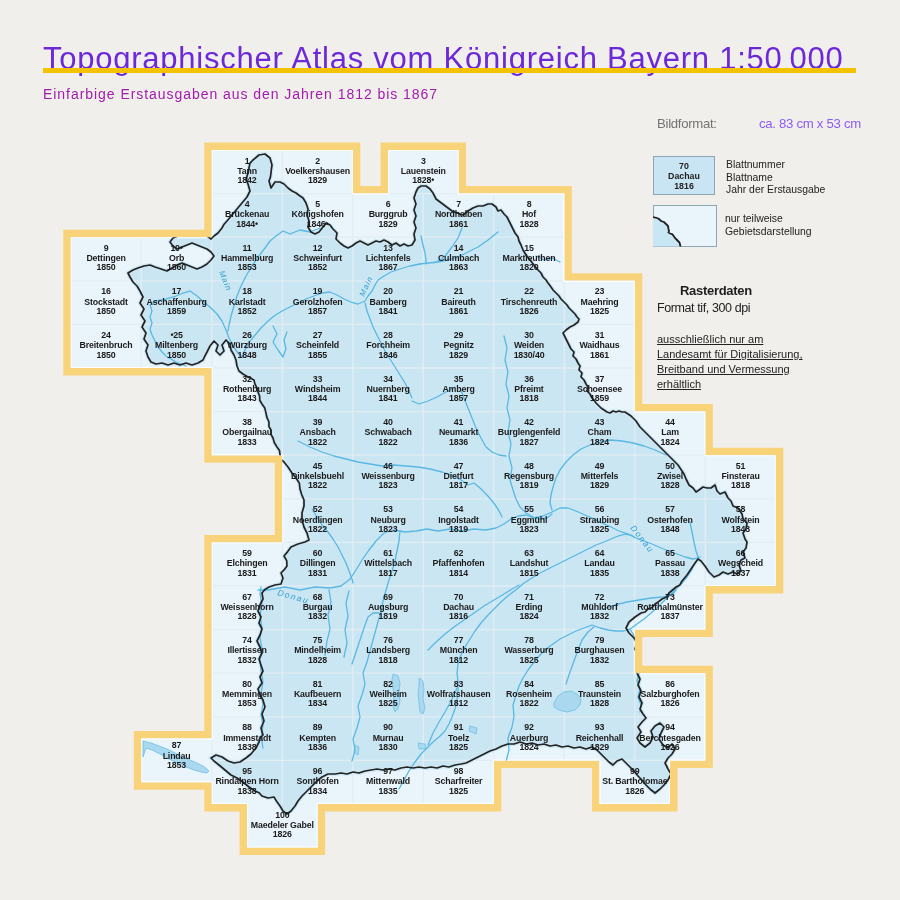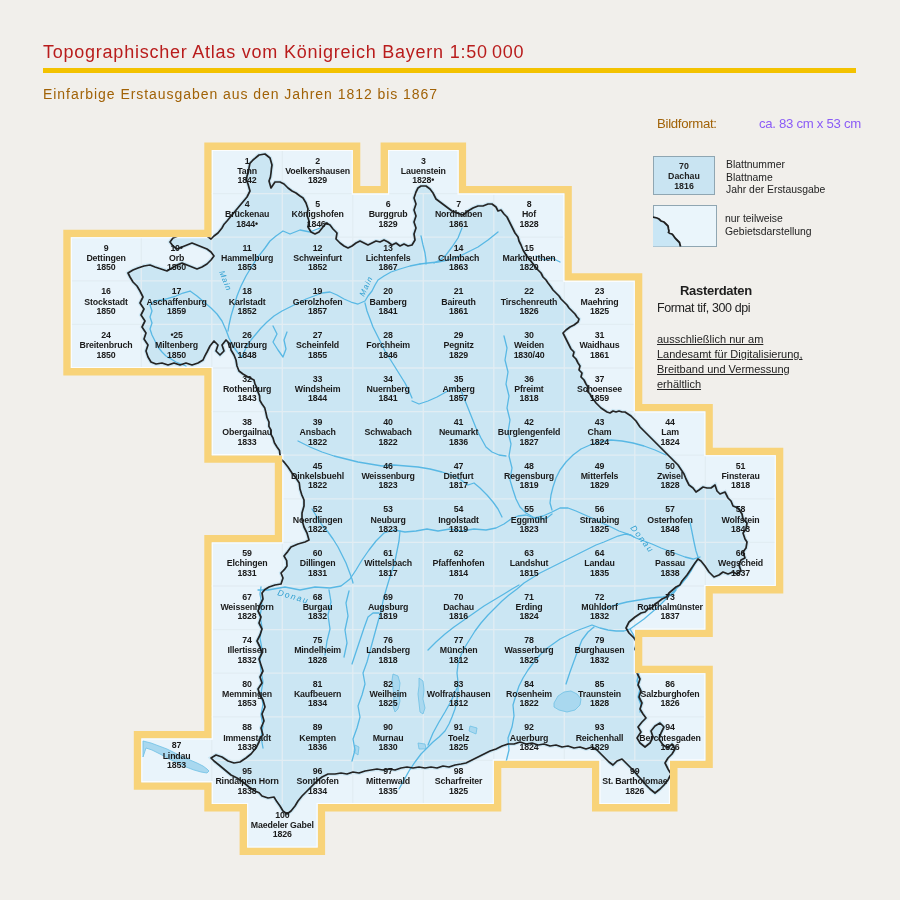--- a/index.html
+++ b/index.html
@@ -1,23 +1,23 @@
 <!DOCTYPE html>
 <html><head><meta charset="utf-8"><style>
 html,body{margin:0;padding:0;width:900px;height:900px;background:#f1efeb;font-family:"Liberation Sans",sans-serif;}
 .abs{position:absolute;}
 </style></head><body>
 
-<div class="abs" style="left:43px;top:43px;font-size:18px;line-height:1;color:#b91c1c;letter-spacing:0.76px;white-space:nowrap;">Topographischer Atlas vom Königreich Bayern 1:50 000</div>
+<div class="abs" style="left:43px;top:43px;font-size:31px;line-height:1;color:#6d28d9;letter-spacing:0.76px;white-space:nowrap;">Topographischer Atlas vom Königreich Bayern 1:50 000</div>
 
 <div class="abs" style="left:43px;top:68px;width:813px;height:4.5px;background:#f3c200;"></div>
 
-<div class="abs" style="left:43px;top:87px;font-size:14px;line-height:1;color:#a16207;letter-spacing:0.95px;white-space:nowrap;">Einfarbige Erstausgaben aus den Jahren 1812 bis 1867</div>
-
-<div class="abs" style="left:657px;top:117px;font-size:13.2px;line-height:1;letter-spacing:-0.3px;color:#a16207;">Bildformat:</div>
+<div class="abs" style="left:43px;top:87px;font-size:14px;line-height:1;color:#a21caf;letter-spacing:0.95px;white-space:nowrap;">Einfarbige Erstausgaben aus den Jahren 1812 bis 1867</div>
+
+<div class="abs" style="left:657px;top:117px;font-size:13.2px;line-height:1;letter-spacing:-0.3px;color:#737373;">Bildformat:</div>
 
 <div class="abs" style="left:759px;top:117px;font-size:13.2px;line-height:1;letter-spacing:-0.3px;color:#8b5cf6;">ca. 83 cm x 53 cm</div>
 
 <div class="abs" style="left:653px;top:156px;width:62px;height:39px;background:#c9e4f2;border:1px solid #8fa6b2;text-align:center;font-size:8.8px;font-weight:bold;color:#222;line-height:10px;padding-top:4px;box-sizing:border-box;">70<br>Dachau<br>1816</div>
 
 <div class="abs" style="left:726px;top:159px;font-size:10.4px;color:#222;line-height:12.5px;">Blattnummer<br>Blattname<br>Jahr der Erstausgabe</div>
 
 <svg class="abs" style="left:653px;top:205px;" width="64" height="42" viewBox="0 0 64 42">
     <rect x="0.5" y="0.5" width="63" height="41" fill="#eaf5fb" stroke="#8fa6b2"></rect>
     <path d="M0,12 L4,13 6,14 8,16 11,17 13,19 15,21 15.5,24 16,26 15.5,27.5 17,28.5 19,29 20,30 21,31.5 22,33 23.5,34.5 25,36 26.5,37.5 27,39.5 27.5,41.5 L0,41.5 Z" fill="#c9e6f5"></path>

